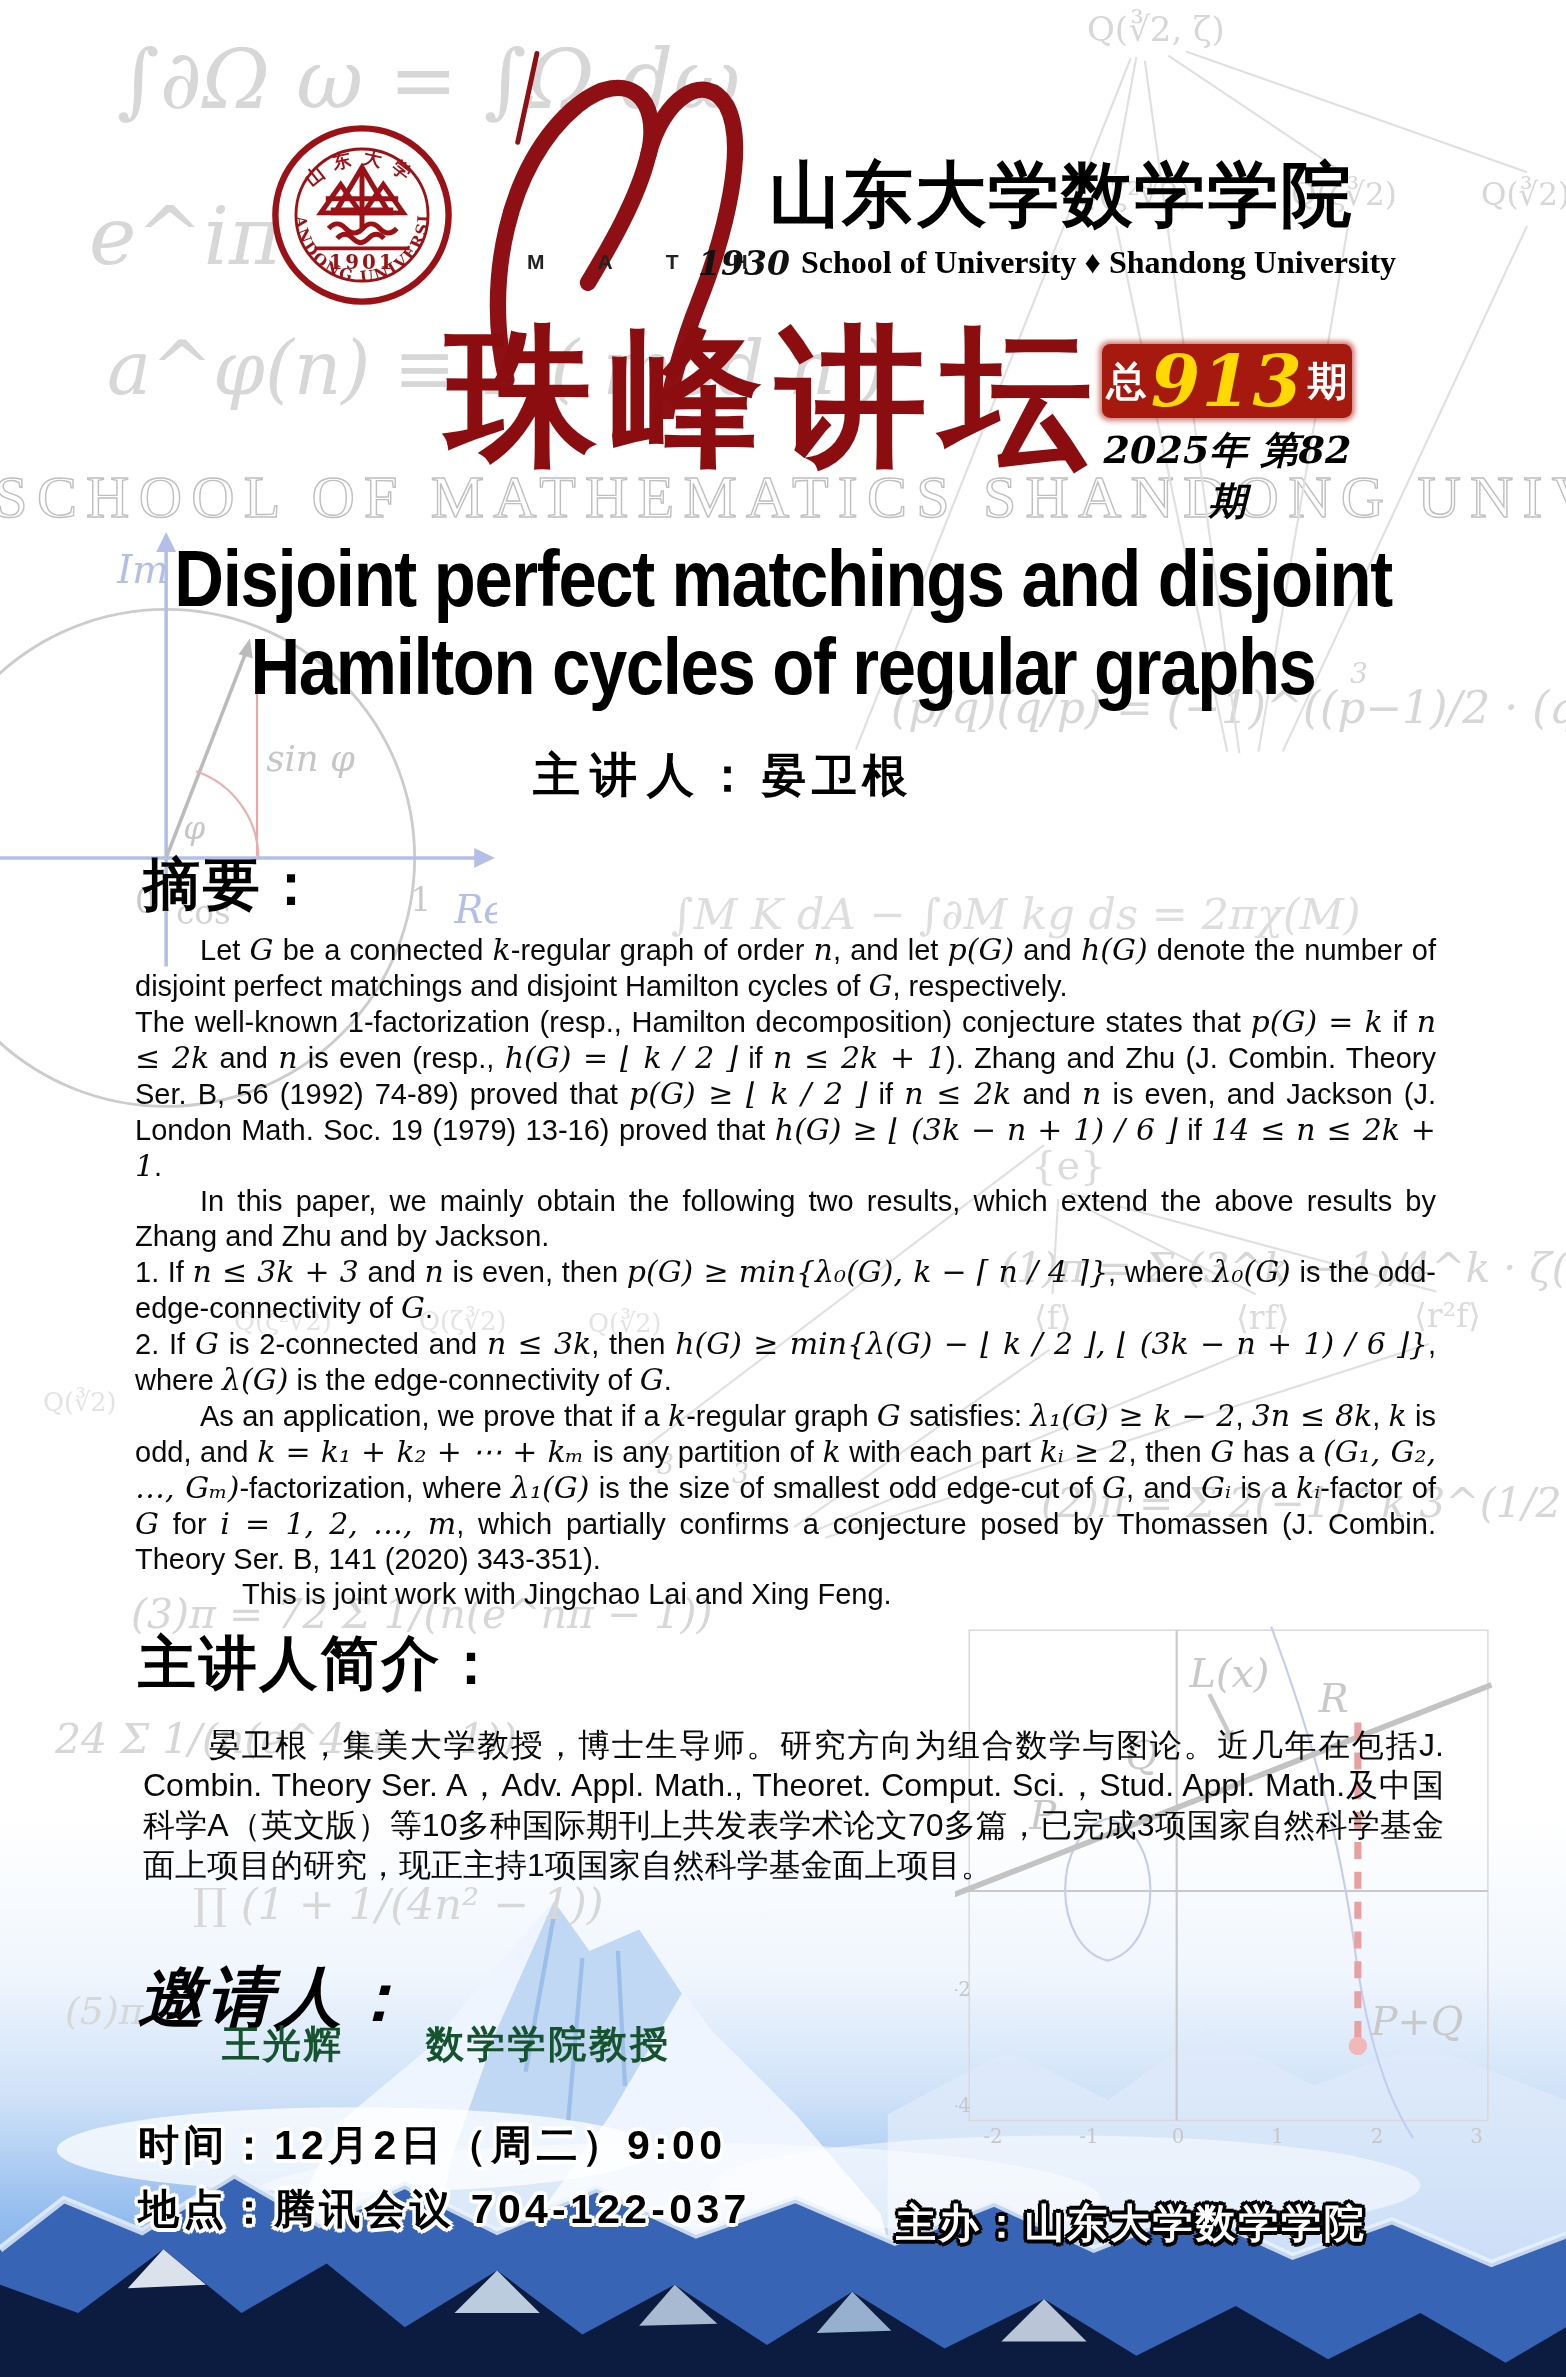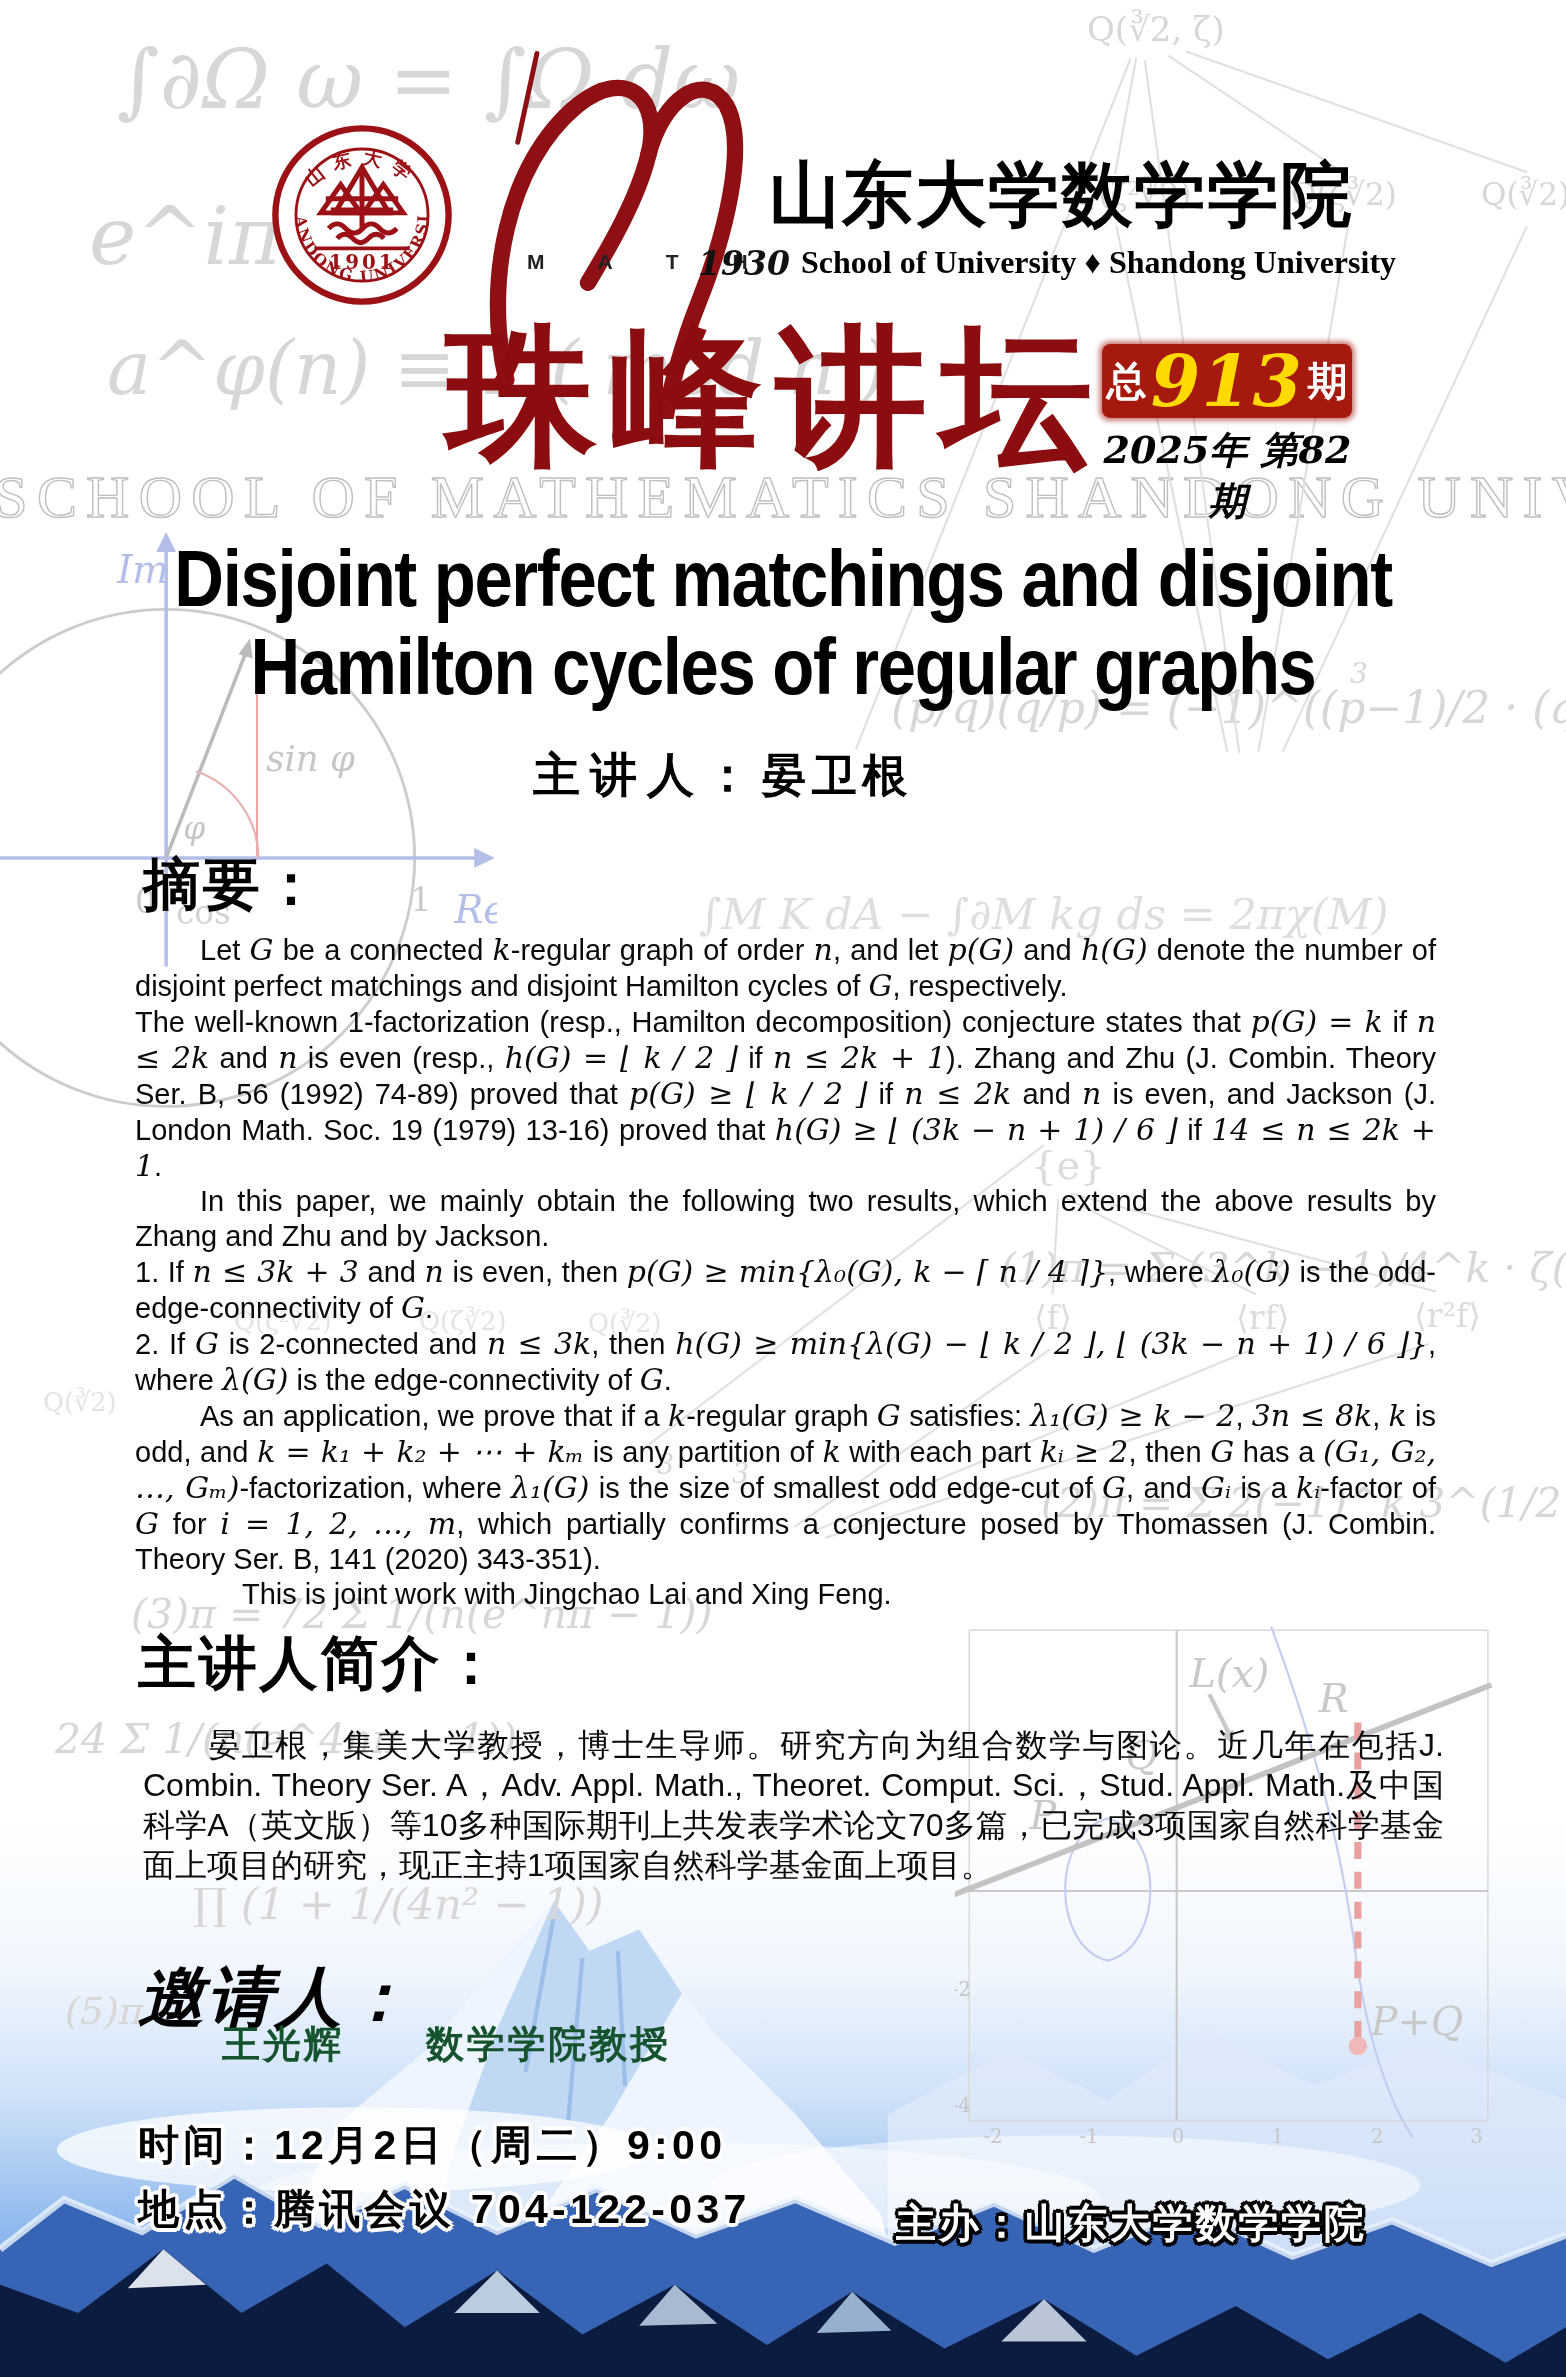--- a/index.html
+++ b/index.html
@@ -98,21 +98,21 @@
 
   <div class="layer-wm abs" style="left:0;top:0;width:1566px;height:2377px;">
 
     <div class="wm" style="left:117px;top:32px;font-size:82px;">∫∂Ω ω = ∫Ω dω</div>
     <div class="wm" style="left:89px;top:190px;font-size:80px;">e^iπ +</div>
     <div class="wm" style="left:107px;top:325px;font-size:74px;">a^φ(n) ≡ 1 ( mod n )</div>
 
     <div class="wm wm-strip" style="left:-5.7px;top:463px;font-size:60px;">SCHOOL OF MATHEMATICS  SHANDONG UNIVERSITY</div>
 
     <div class="wm" style="left:891px;top:682px;font-size:44px;">(p/q)(q/p) = (−1)^((p−1)/2 · (q−1)/2)</div>
-    <div class="wm" style="left:671px;top:889px;font-size:43px;color:#dedede;margin-left:28px;">∫M K dA − ∫∂M kg ds = 2πχ(M)</div>
+    <div class="wm" style="left:671px;top:889px;font-size:43px;color:#dedede;">∫M K dA − ∫∂M kg ds = 2πχ(M)</div>
 
     <div class="wm" style="left:1087px;top:8.5px;font-size:34px;font-style:normal;">Q(∛2, ζ)</div>
     <div class="wm" style="left:1073px;top:176px;font-size:31px;font-style:normal;">Q(ζ²∛2)</div>
     <div class="wm" style="left:1291px;top:176px;font-size:31px;font-style:normal;">Q(ζ∛2)</div>
     <div class="wm" style="left:1481px;top:176px;font-size:31px;font-style:normal;">Q(∛2)</div>
     <div class="wm" style="left:1161px;top:664px;font-size:28px;">3</div>
     <div class="wm" style="left:1350px;top:657px;font-size:28px;">3</div>
 
     <div class="wm" style="left:234px;top:1306px;font-size:25.6px;color:#e3e3e3;font-style:normal;">Q(ζ²∛2)</div>
     <div class="wm" style="left:419px;top:1306px;font-size:25.6px;color:#e3e3e3;font-style:normal;">Q(ζ∛2)</div>

